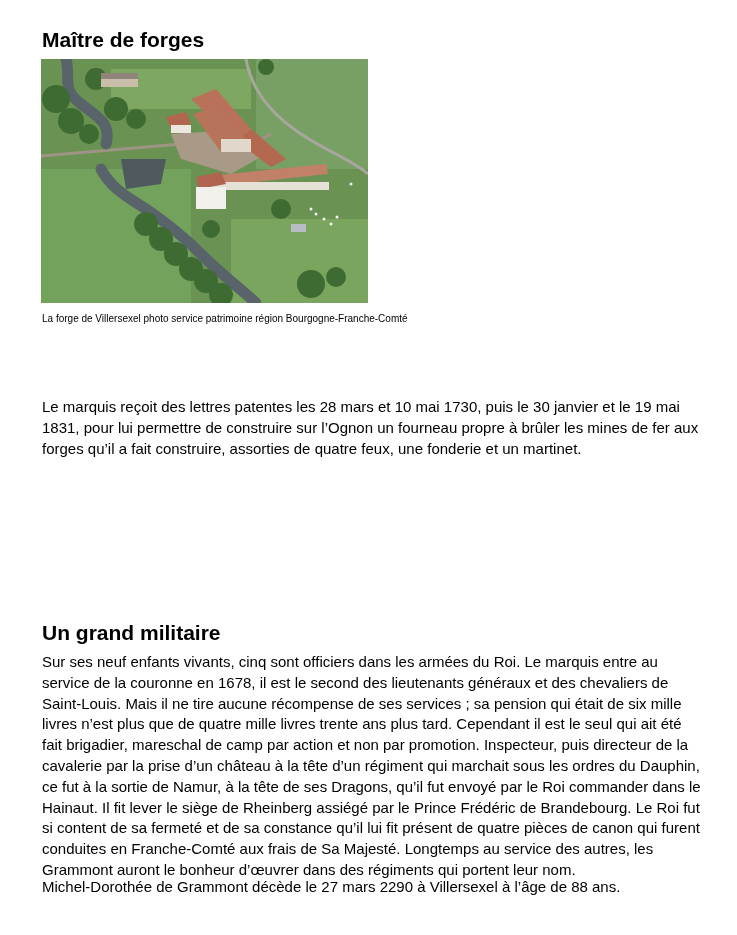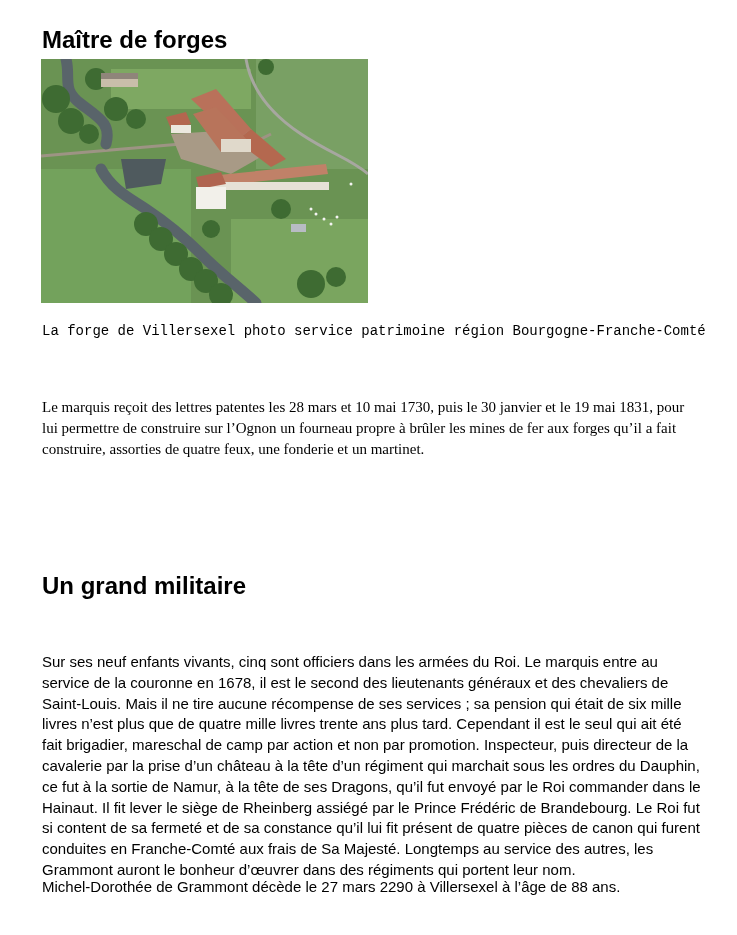--- a/index.html
+++ b/index.html
@@ -3,38 +3,38 @@
   <meta charset="utf-8">
   <style>
     html, body { margin: 0; padding: 0; background: #ffffff; }
     body {
       width: 737px; height: 935px; position: relative; overflow: hidden;
       font-family: "Liberation Sans", sans-serif; color: #000;
     }
     .h2 {
       position: absolute; left: 42px; margin: 0;
       font-family: "Liberation Sans", sans-serif;
-      font-weight: bold; font-size: 24px; line-height: 22px;
+      font-weight: bold; font-size: 21px; line-height: 22px;
     }
     #title-1 { top: 29px; }
-    #title-2 { top: 575px; text-align: center; }
+    #title-2 { top: 622px; text-align: center; }
     .photo {
       position: absolute; left: 41px; top: 59px; width: 327px; height: 244px;
       overflow: hidden; background: #5f8a4a;
     }
     .photo svg { display: block; width: 327px; height: 244px; }
     .caption {
-      position: absolute; left: 42px; top: 324px; margin: 0;
-      font-size: 14px; line-height: 14px; font-family: Liberation Mono, monospace;
+      position: absolute; left: 42px; top: 312px; margin: 0;
+      font-size: 10px; line-height: 14px;
     }
     .para {
       position: absolute; left: 42px; width: 660px; margin: 0;
       font-size: 15px; line-height: 20.8px;
     }
-    #para-1 { top: 397px; font-family: Liberation Serif, serif; }
+    #para-1 { top: 397px; }
     #para-2 { top: 620px; margin-top: 32px; }
     #para-3 { top: 877px; }
   </style>
 </head>
 <body>
 
 <h2 class="h2" id="title-1">Maître de forges</h2>
 
 <div class="photo" role="img" aria-label="Vue aérienne de la forge de Villersexel">
   <svg viewBox="0 0 327 244" xmlns="http://www.w3.org/2000/svg">

